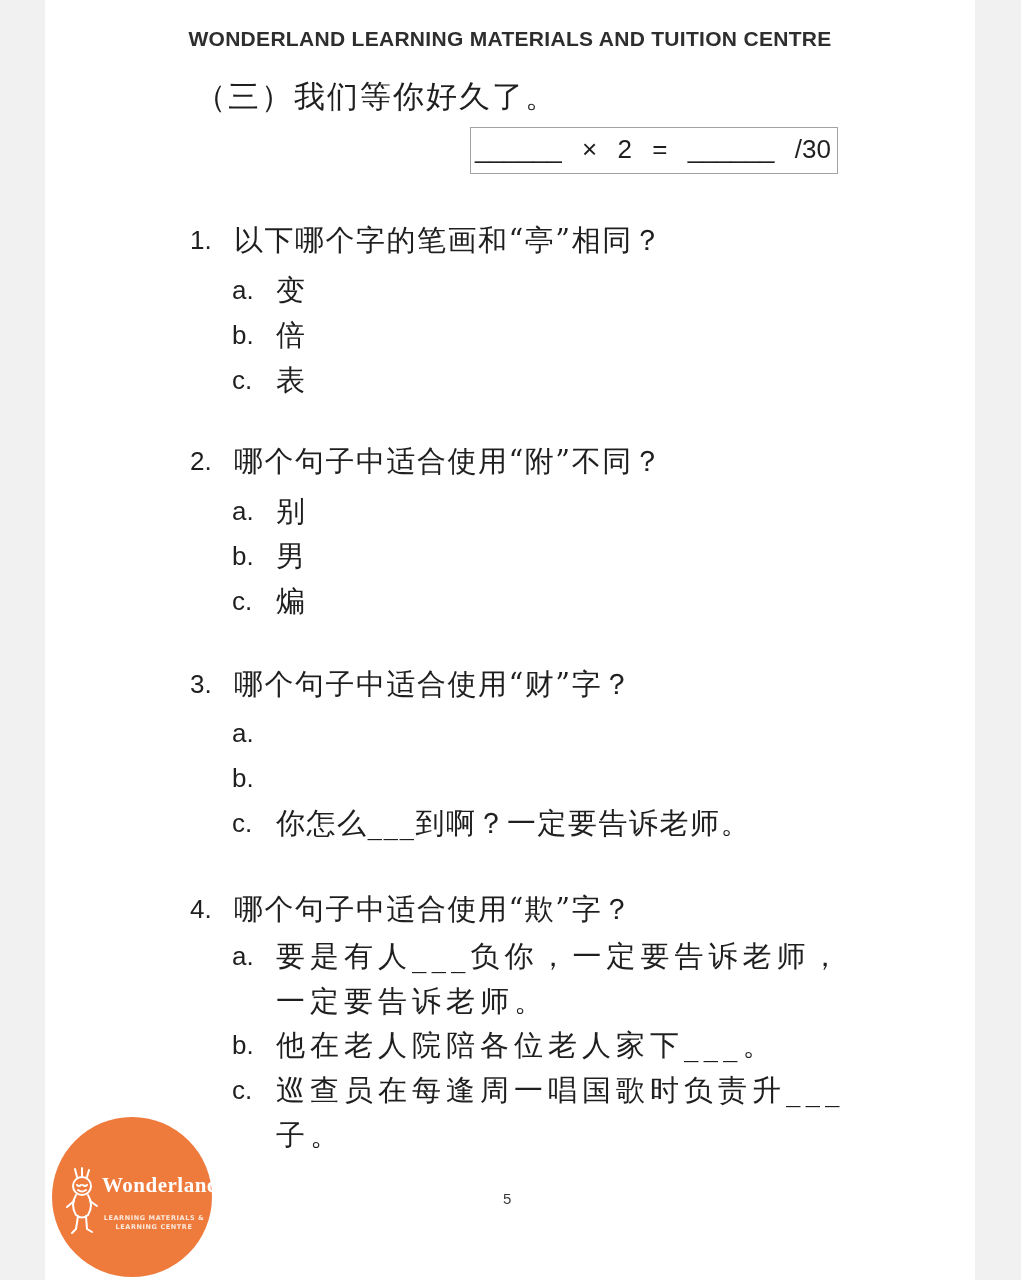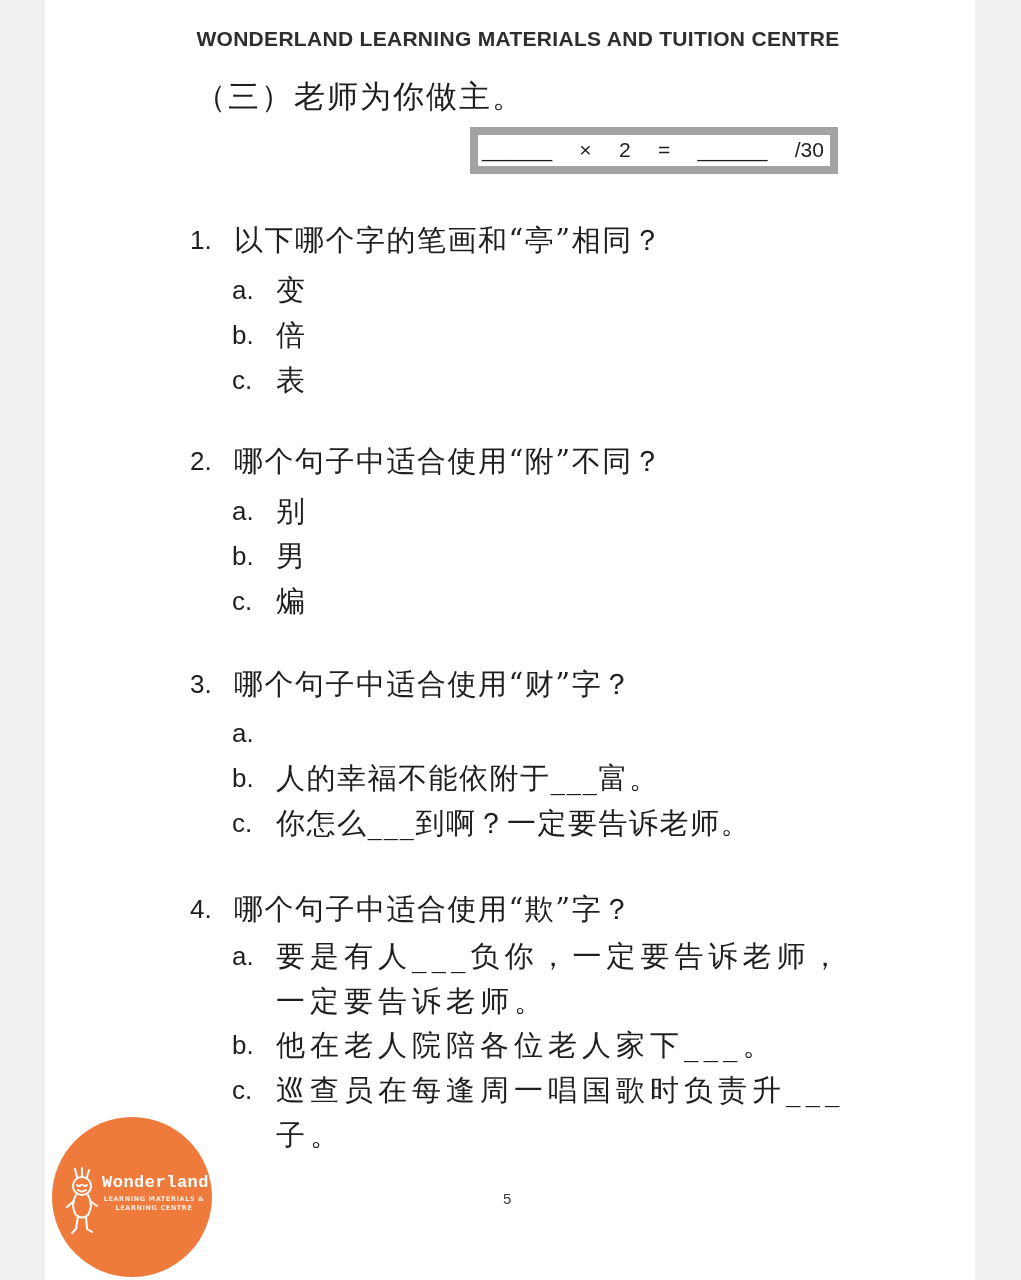--- a/index.html
+++ b/index.html
@@ -2,61 +2,61 @@
 <html><head>
 <meta charset="utf-8">
 <style>
   html,body{margin:0;padding:0;background:#e6e6e8;}
   .canvas{position:relative;width:1021px;height:1280px;background:#f1f1f2;overflow:hidden;
           font-family:"DejaVu Serif",serif;color:#1f1f1f;}
   .page{position:absolute;left:45px;top:0;width:930px;height:1280px;background:#ffffff;}
 
   .header{position:absolute;top:27px;left:0;width:100%;text-align:center;
           font-family:"Liberation Sans",sans-serif;font-size:21px;font-weight:600;
-          color:#2e2e2e;letter-spacing:0.3px;padding-left:8px;}
+          color:#2e2e2e;letter-spacing:0.3px;}
 
   .section-title{position:absolute;top:76px;left:150px;font-size:31px;letter-spacing:2px;}
 
   .score-box{position:absolute;top:127px;left:425px;width:368px;height:47px;
-             border:8px solid #a3a3a3;box-sizing:border-box;
+             border:1px solid #a3a3a3;box-sizing:border-box;
              display:flex;align-items:center;justify-content:space-between;
-             padding:0 6px 2px 4px;font-family:"Liberation Sans",sans-serif;font-size:21px;}
+             padding:0 6px 2px 4px;font-family:"Liberation Sans",sans-serif;font-size:26px;}
   .score-box .blank{letter-spacing:0;}
 
   .q-row{position:absolute;left:145px;display:flex;gap:16px;font-size:29px;
          letter-spacing:1.5px;line-height:40px;white-space:nowrap;}
   .q-num{font-family:"Liberation Sans",sans-serif;font-size:26px;letter-spacing:0;
          min-width:28px;line-height:40px;}
 
   .opt-row{position:absolute;left:187px;display:flex;gap:18px;font-size:29px;line-height:45px;}
   .opt-label{font-family:"Liberation Sans",sans-serif;font-size:26px;min-width:26px;line-height:45px;}
   .opt-text{letter-spacing:1.5px;}
   .wide .opt-text{width:578px;letter-spacing:5px;}
   .spaced .opt-text{letter-spacing:5px;}
 
   .page-number{position:absolute;top:1190px;left:458px;
                font-family:"Liberation Sans",sans-serif;font-size:15px;color:#3b3b3b;}
 
   .logo{position:absolute;left:7px;top:1117px;width:160px;height:160px;border-radius:50%;}
   .mascot{position:absolute;left:12px;top:50px;width:38px;height:72px;}
   .logo-text{position:absolute;left:50px;top:56px;width:104px;text-align:center;color:#ffffff;}
-  .logo-name{font-family:Liberation Mono, monospace;font-weight:bold;font-size:17px;letter-spacing:0.5px;}
+  .logo-name{font-family:Liberation Serif, serif;font-weight:bold;font-size:21px;letter-spacing:0.5px;}
   .logo-sub{font-family:"DejaVu Sans",sans-serif;font-weight:bold;font-size:6.5px;
-            letter-spacing:0.6px;color:#fbe9dc;margin-top:3px;}
+            letter-spacing:0.6px;color:#fbe9dc;margin-top:16px;}
   .logo-sub + .logo-sub{margin-top:1px;}
 </style>
 </head>
 <body>
 
 <div class="canvas">
   <div class="page">
 
     <div class="header">WONDERLAND LEARNING MATERIALS AND TUITION CENTRE</div>
 
-    <div class="section-title">（三）老师为你做主。</div>
+    <div class="section-title">（三）我们等你好久了。</div>
 
     <div class="score-box">
       <span class="blank">______</span>
       <span>×</span>
       <span>2</span>
       <span>=</span>
       <span class="blank">______</span>
       <span>/30</span>
     </div>
 
@@ -96,21 +96,20 @@
 
     <div class="q-row" style="top:664px">
       <span class="q-num">3.</span>
       <span class="q-text">哪个句子中适合使用“财”字？</span>
     </div>
     <div class="opt-row" style="top:711px">
       <span class="opt-label">a.</span>
     </div>
     <div class="opt-row" style="top:756px">
       <span class="opt-label">b.</span>
-      <span class="opt-text">人的幸福不能依附于___富。</span>
     </div>
     <div class="opt-row" style="top:801px">
       <span class="opt-label">c.</span>
       <span class="opt-text">你怎么___到啊？一定要告诉老师。</span>
     </div>
 
     <div class="q-row" style="top:889px">
       <span class="q-num">4.</span>
       <span class="q-text">哪个句子中适合使用“欺”字？</span>
     </div>

